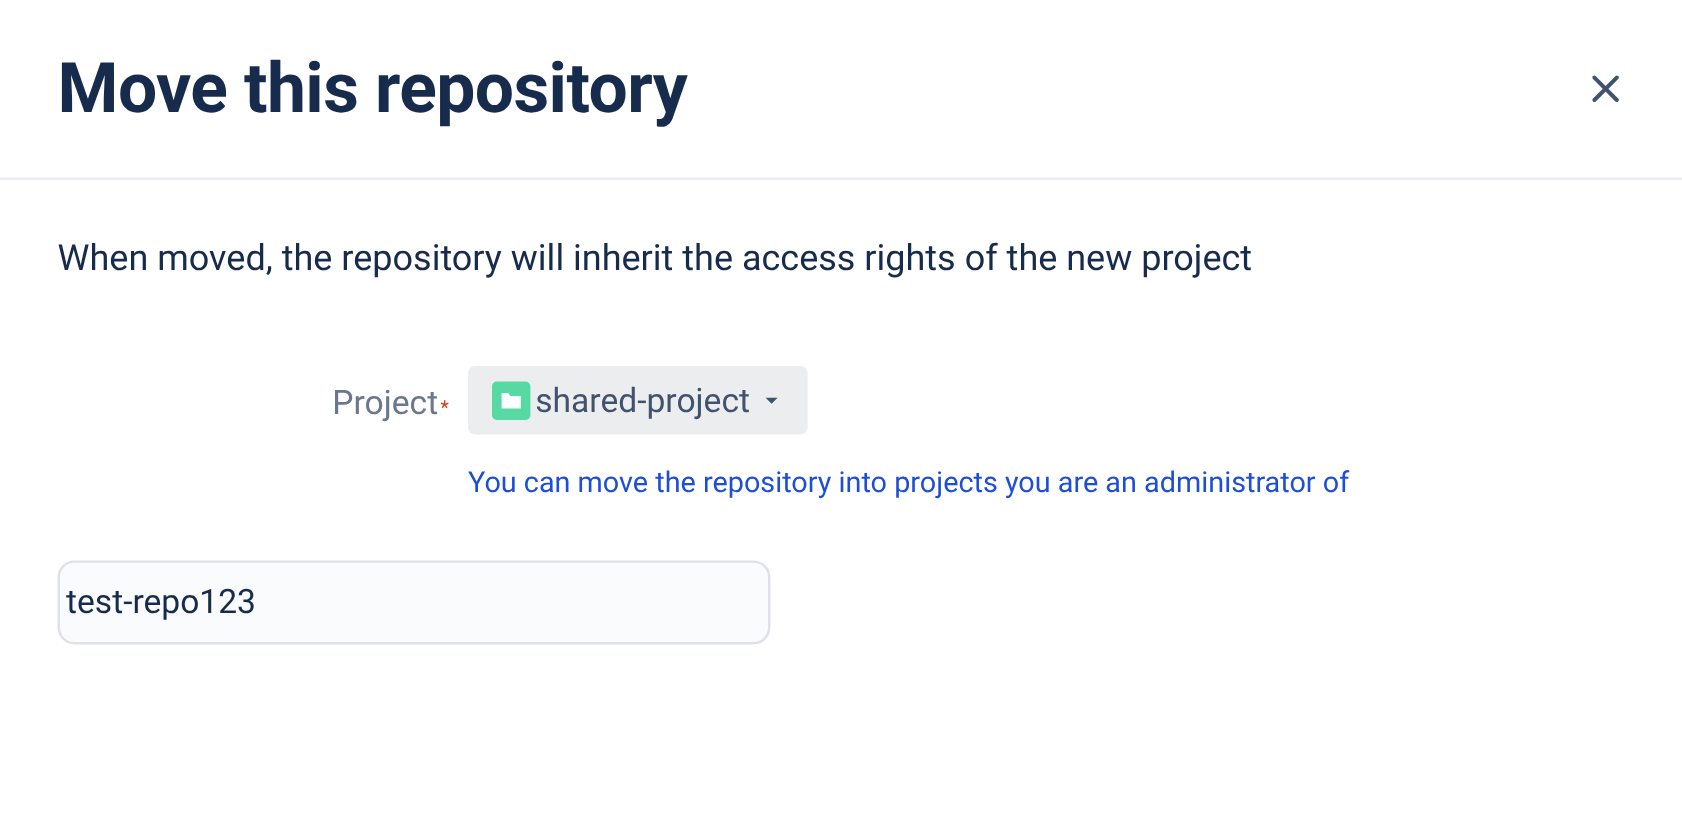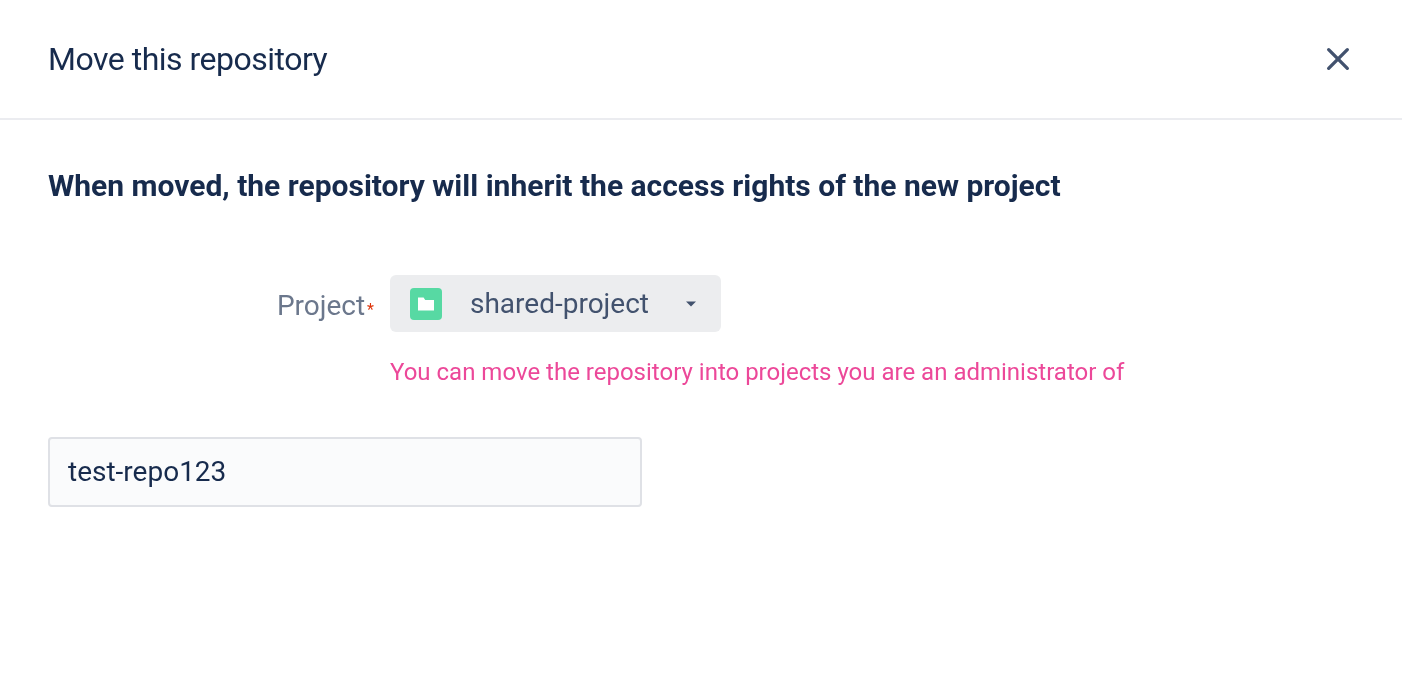--- a/index.html
+++ b/index.html
@@ -18,42 +18,42 @@
       width: 100%;
     }
     .dialog-header {
       display: flex;
       justify-content: space-between;
       align-items: center;
       padding: 40px 48px 40px 48px;
       border-bottom: 2px solid #EBECF0;
     }
     .dialog-title {
-      font-size: 32px;
-      font-weight: 400;
+      font-size: 58px;
+      font-weight: 700;
       color: #172B4D;
       letter-spacing: -0.5px;
     }
     .close-icon {
       width: 32px;
       height: 32px;
       cursor: pointer;
       color: #42526E;
     }
     .close-icon svg {
       width: 100%;
       height: 100%;
     }
     .dialog-body {
       padding: 48px 48px 30px 48px;
     }
     .description {
       font-size: 30px;
       color: #172B4D;
-      font-weight: 700;
+      font-weight: 400;
       margin-bottom: 72px;
     }
     .form-row {
       display: flex;
       align-items: flex-start;
       margin-bottom: 44px;
     }
     .form-label-cell {
       width: 342px;
       text-align: right;
@@ -74,21 +74,21 @@
     .form-control-cell {
       flex: 1;
     }
     .project-selector {
       display: inline-flex;
       align-items: center;
       background: #ECEDEF;
       border-radius: 6px;
       padding: 12px 20px;
       cursor: pointer;
-      gap: 28px;
+      gap: 4px;
     }
     .project-icon {
       width: 32px;
       height: 32px;
       background: #57D9A3;
       border-radius: 4px;
       display: flex;
       align-items: center;
       justify-content: center;
       flex-shrink: 0;
@@ -108,33 +108,33 @@
       height: 20px;
       color: #42526E;
       margin-left: 4px;
     }
     .chevron-down svg {
       width: 100%;
       height: 100%;
     }
     .help-text {
       font-size: 24px;
-      color: #ec4899;
+      color: #1d4ed8;
       margin-top: 20px;
       line-height: 1.7;
       font-weight: 400;
       max-width: 960px;
     }
     .name-input {
       width: 594px;
       height: 70px;
       border: 2px solid #DFE1E6;
-      border-radius: 4px;
+      border-radius: 14px;
       background: #FAFBFC;
-      padding: 0 18px;
+      padding: 0 5px;
       font-size: 28px;
       color: #172B4D;
       font-family: inherit;
     }
   </style>
 </head>
 <body>
 
 <div class="dialog">
   <div class="dialog-header">

